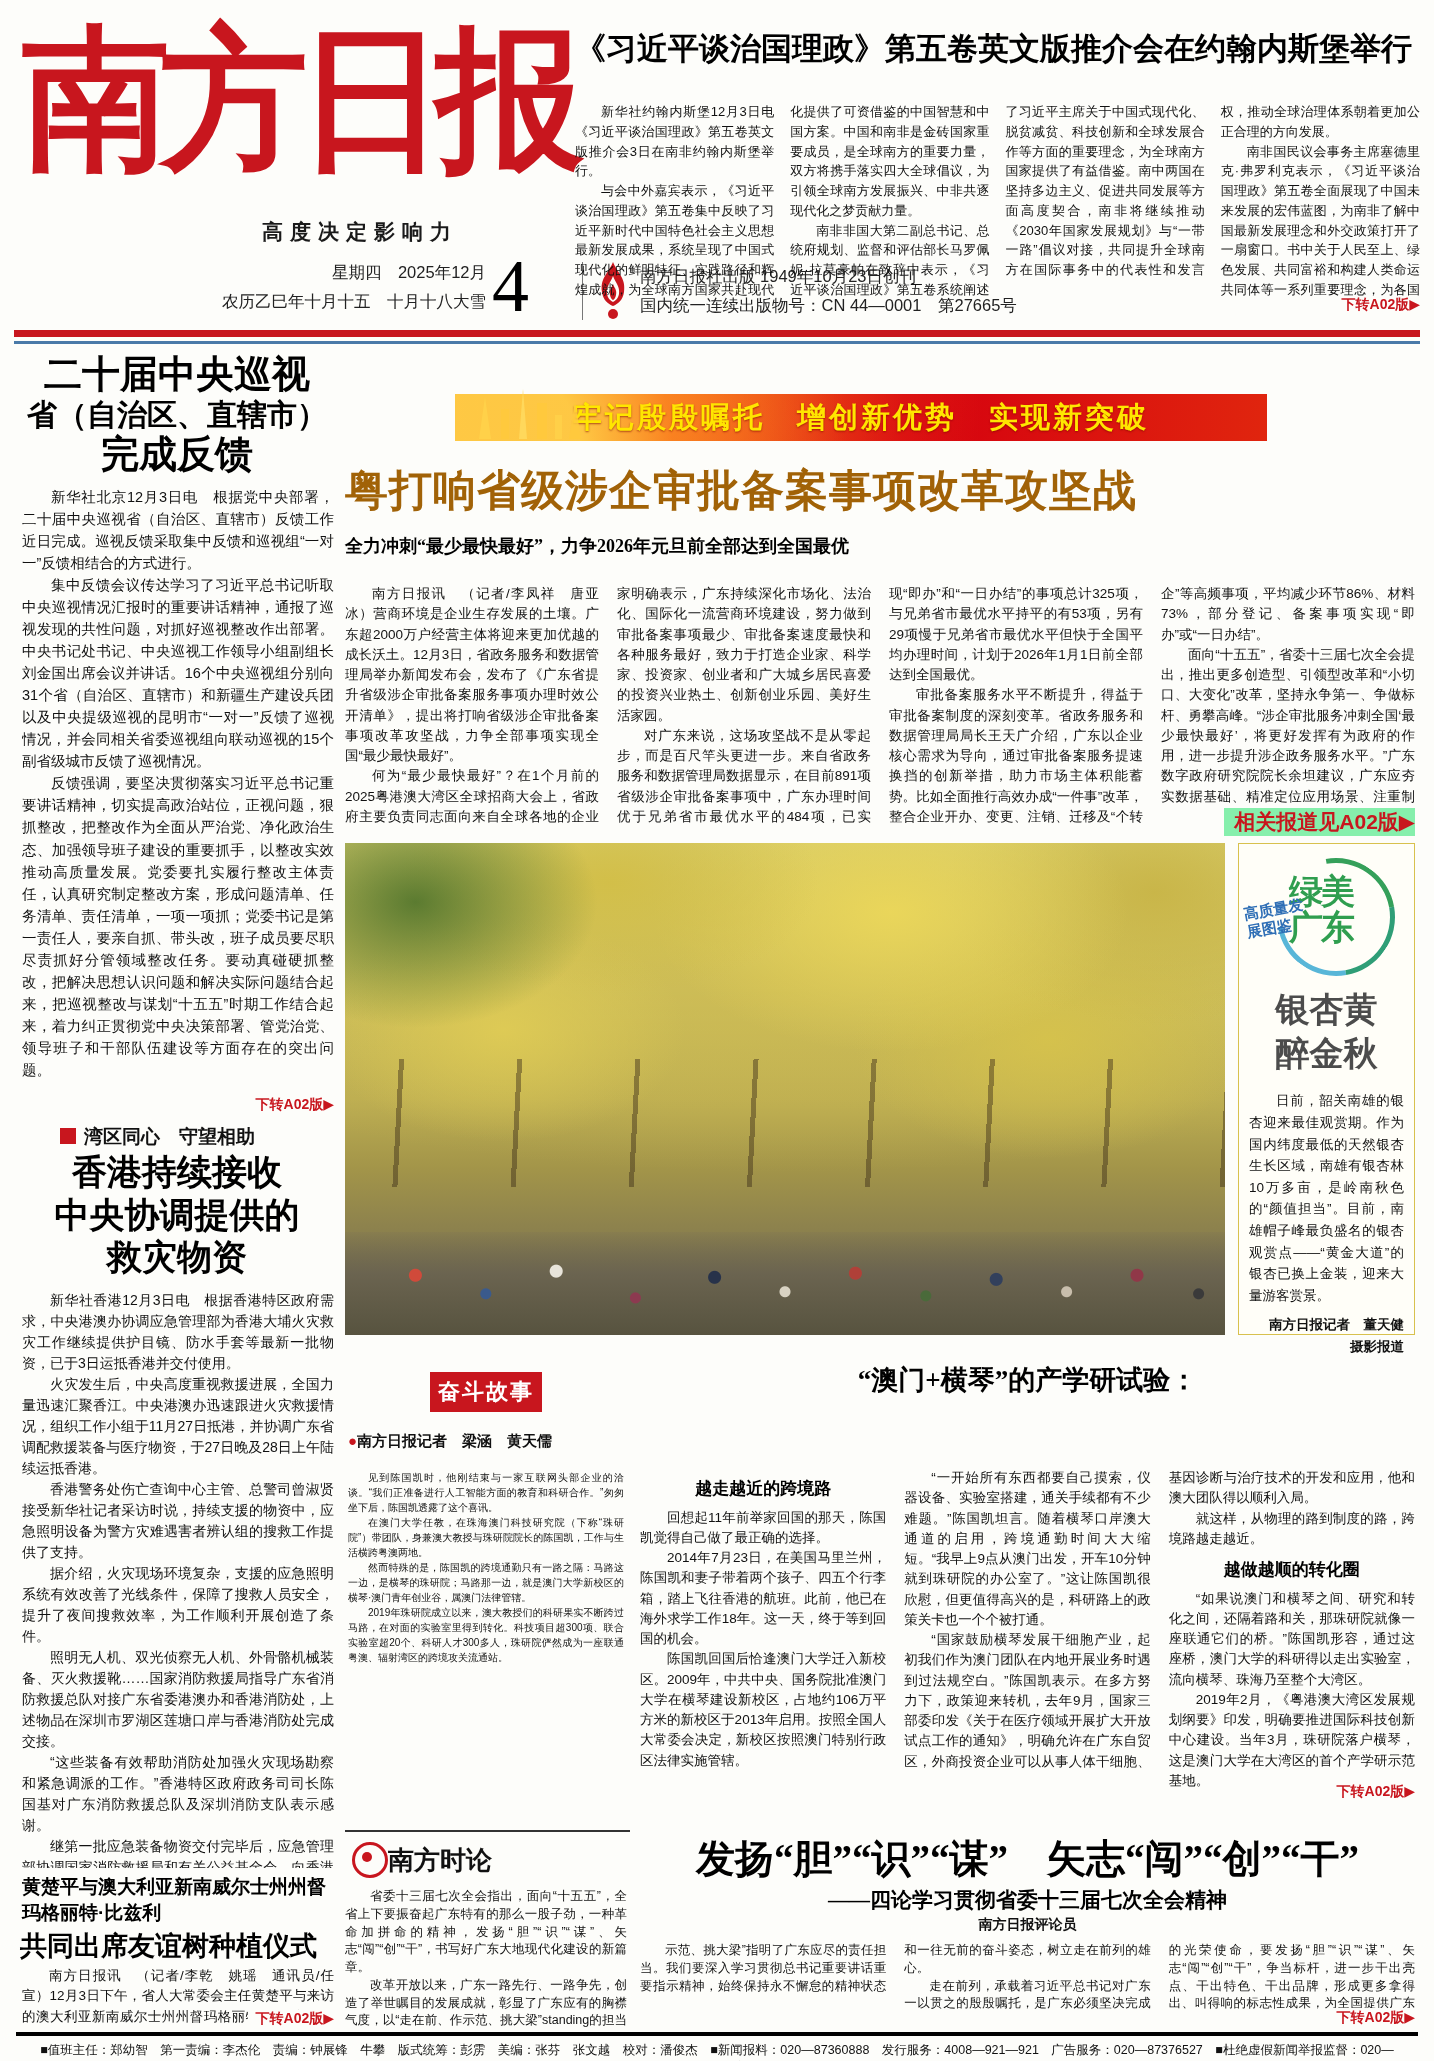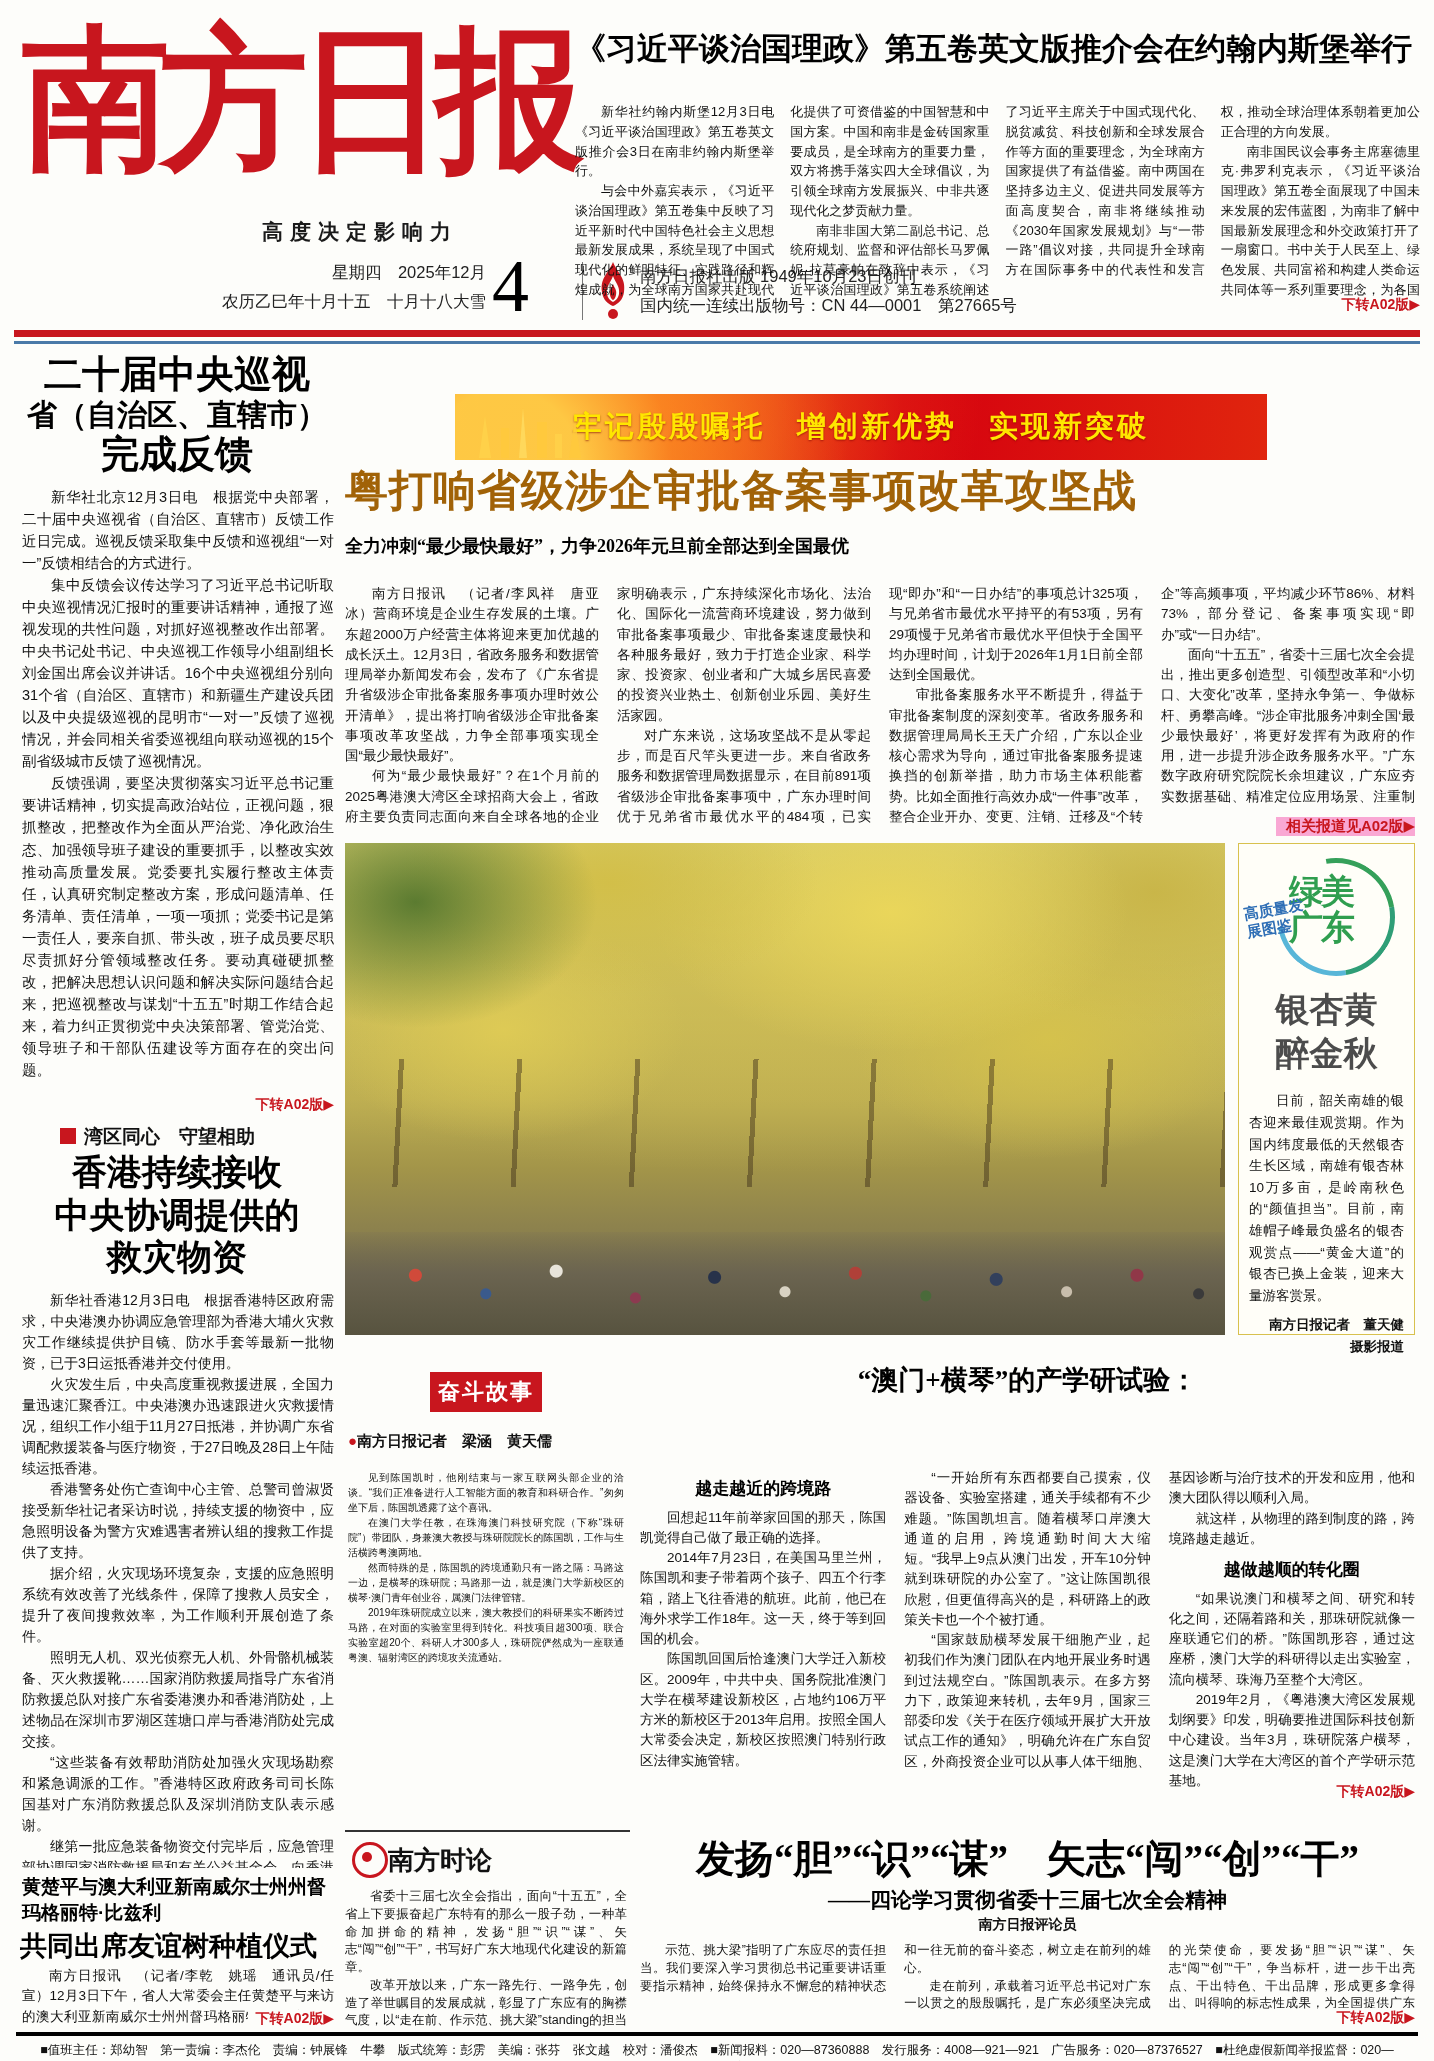--- a/index.html
+++ b/index.html
@@ -31,32 +31,32 @@
   .railA-body{left:22px;top:486px;width:312px;height:628px;font-size:14.5px;line-height:1.52;overflow:hidden;position:absolute;}
   .bay-label{left:60px;top:1124px;font-size:19px;font-weight:900;color:#111;}
   .bay-label .sq{display:inline-block;width:16px;height:16px;background:#c8161e;margin-right:8px;vertical-align:-1px;}
   .railB-hl{left:20px;top:1152px;width:314px;text-align:center;font-weight:900;color:#000;font-size:35px;line-height:1.22;}
   .railB-body{left:22px;top:1290px;width:312px;height:578px;font-size:14px;line-height:1.5;overflow:hidden;position:absolute;}
   .railC-kicker{left:22px;top:1874px;width:312px;font-size:19px;font-weight:700;line-height:1.35;color:#000;}
   .railC-hl{left:20px;top:1928px;width:314px;font-size:27px;font-weight:900;color:#000;}
   .railC-body{left:22px;top:1966px;width:312px;height:62px;font-size:13.5px;line-height:1.5;overflow:hidden;position:absolute;}
   .jump{position:absolute;right:0;bottom:0;background:#fdfdfa;color:#c8161e;font-weight:bold;padding-left:8px;font-size:14px;}
   
-  .banner{left:455px;top:394px;width:812px;height:66px;background:
+  .banner{left:455px;top:394px;width:812px;height:47px;background:
       radial-gradient(circle at 6% 110%, rgba(255,205,70,.95) 0 10%, rgba(255,160,40,.55) 22%, transparent 45%),
       radial-gradient(circle at 22% -30%, rgba(255,120,30,.75), transparent 55%),
       linear-gradient(92deg,#f0690f 0%,#e23a0c 22%,#d5000f 55%,#e0250e 100%);
       display:flex;align-items:center;justify-content:center;}
   .banner-text{color:#ffe600;font-size:29px;font-weight:900;letter-spacing:3px;text-shadow:0 1px 2px rgba(120,0,0,.6);}
   .banner-sky{position:absolute;left:6px;bottom:2px;}
   .main-hl{left:345px;top:462px;width:1070px;text-align:left;font-size:43px;font-weight:900;color:#a16207;letter-spacing:1px;}
   .main-sub{left:345px;top:534px;width:1070px;text-align:left;font-size:18px;font-weight:bold;color:#000;}
   .main-body{left:345px;top:584px;width:1070px;height:252px;column-count:4;column-gap:18px;
              font-size:13.5px;line-height:1.5;overflow:hidden;position:absolute;}
-  .related{position:absolute;right:0;bottom:0;background:#f9a8d4;color:#c8161e;font-weight:900;font-size:15px;padding-left:10px;}
+  .related{position:absolute;right:0;bottom:0;background:#86efac;color:#c8161e;font-weight:900;font-size:21px;padding-left:10px;}
   
   .photo{left:345px;top:843px;width:880px;height:492px;overflow:hidden;background:
       radial-gradient(ellipse 260px 180px at 8% 12%,rgba(70,110,40,.85),transparent 70%),
       radial-gradient(ellipse 300px 160px at 30% 8%,rgba(210,190,70,.9),transparent 70%),
       radial-gradient(ellipse 340px 200px at 62% 14%,rgba(235,215,90,.95),transparent 70%),
       radial-gradient(ellipse 300px 190px at 92% 10%,rgba(200,180,70,.9),transparent 70%),
       radial-gradient(ellipse 260px 160px at 18% 38%,rgba(225,205,85,.85),transparent 70%),
       radial-gradient(ellipse 280px 170px at 80% 40%,rgba(215,195,75,.85),transparent 70%),
       radial-gradient(ellipse 900px 240px at 50% 28%,rgba(205,185,80,.6),transparent 80%),
       linear-gradient(to bottom,#d9cf6e 0%,#cdc05c 30%,#bdae52 52%,#a39549 66%,#8d824d 78%,#6e684a 100%);}

